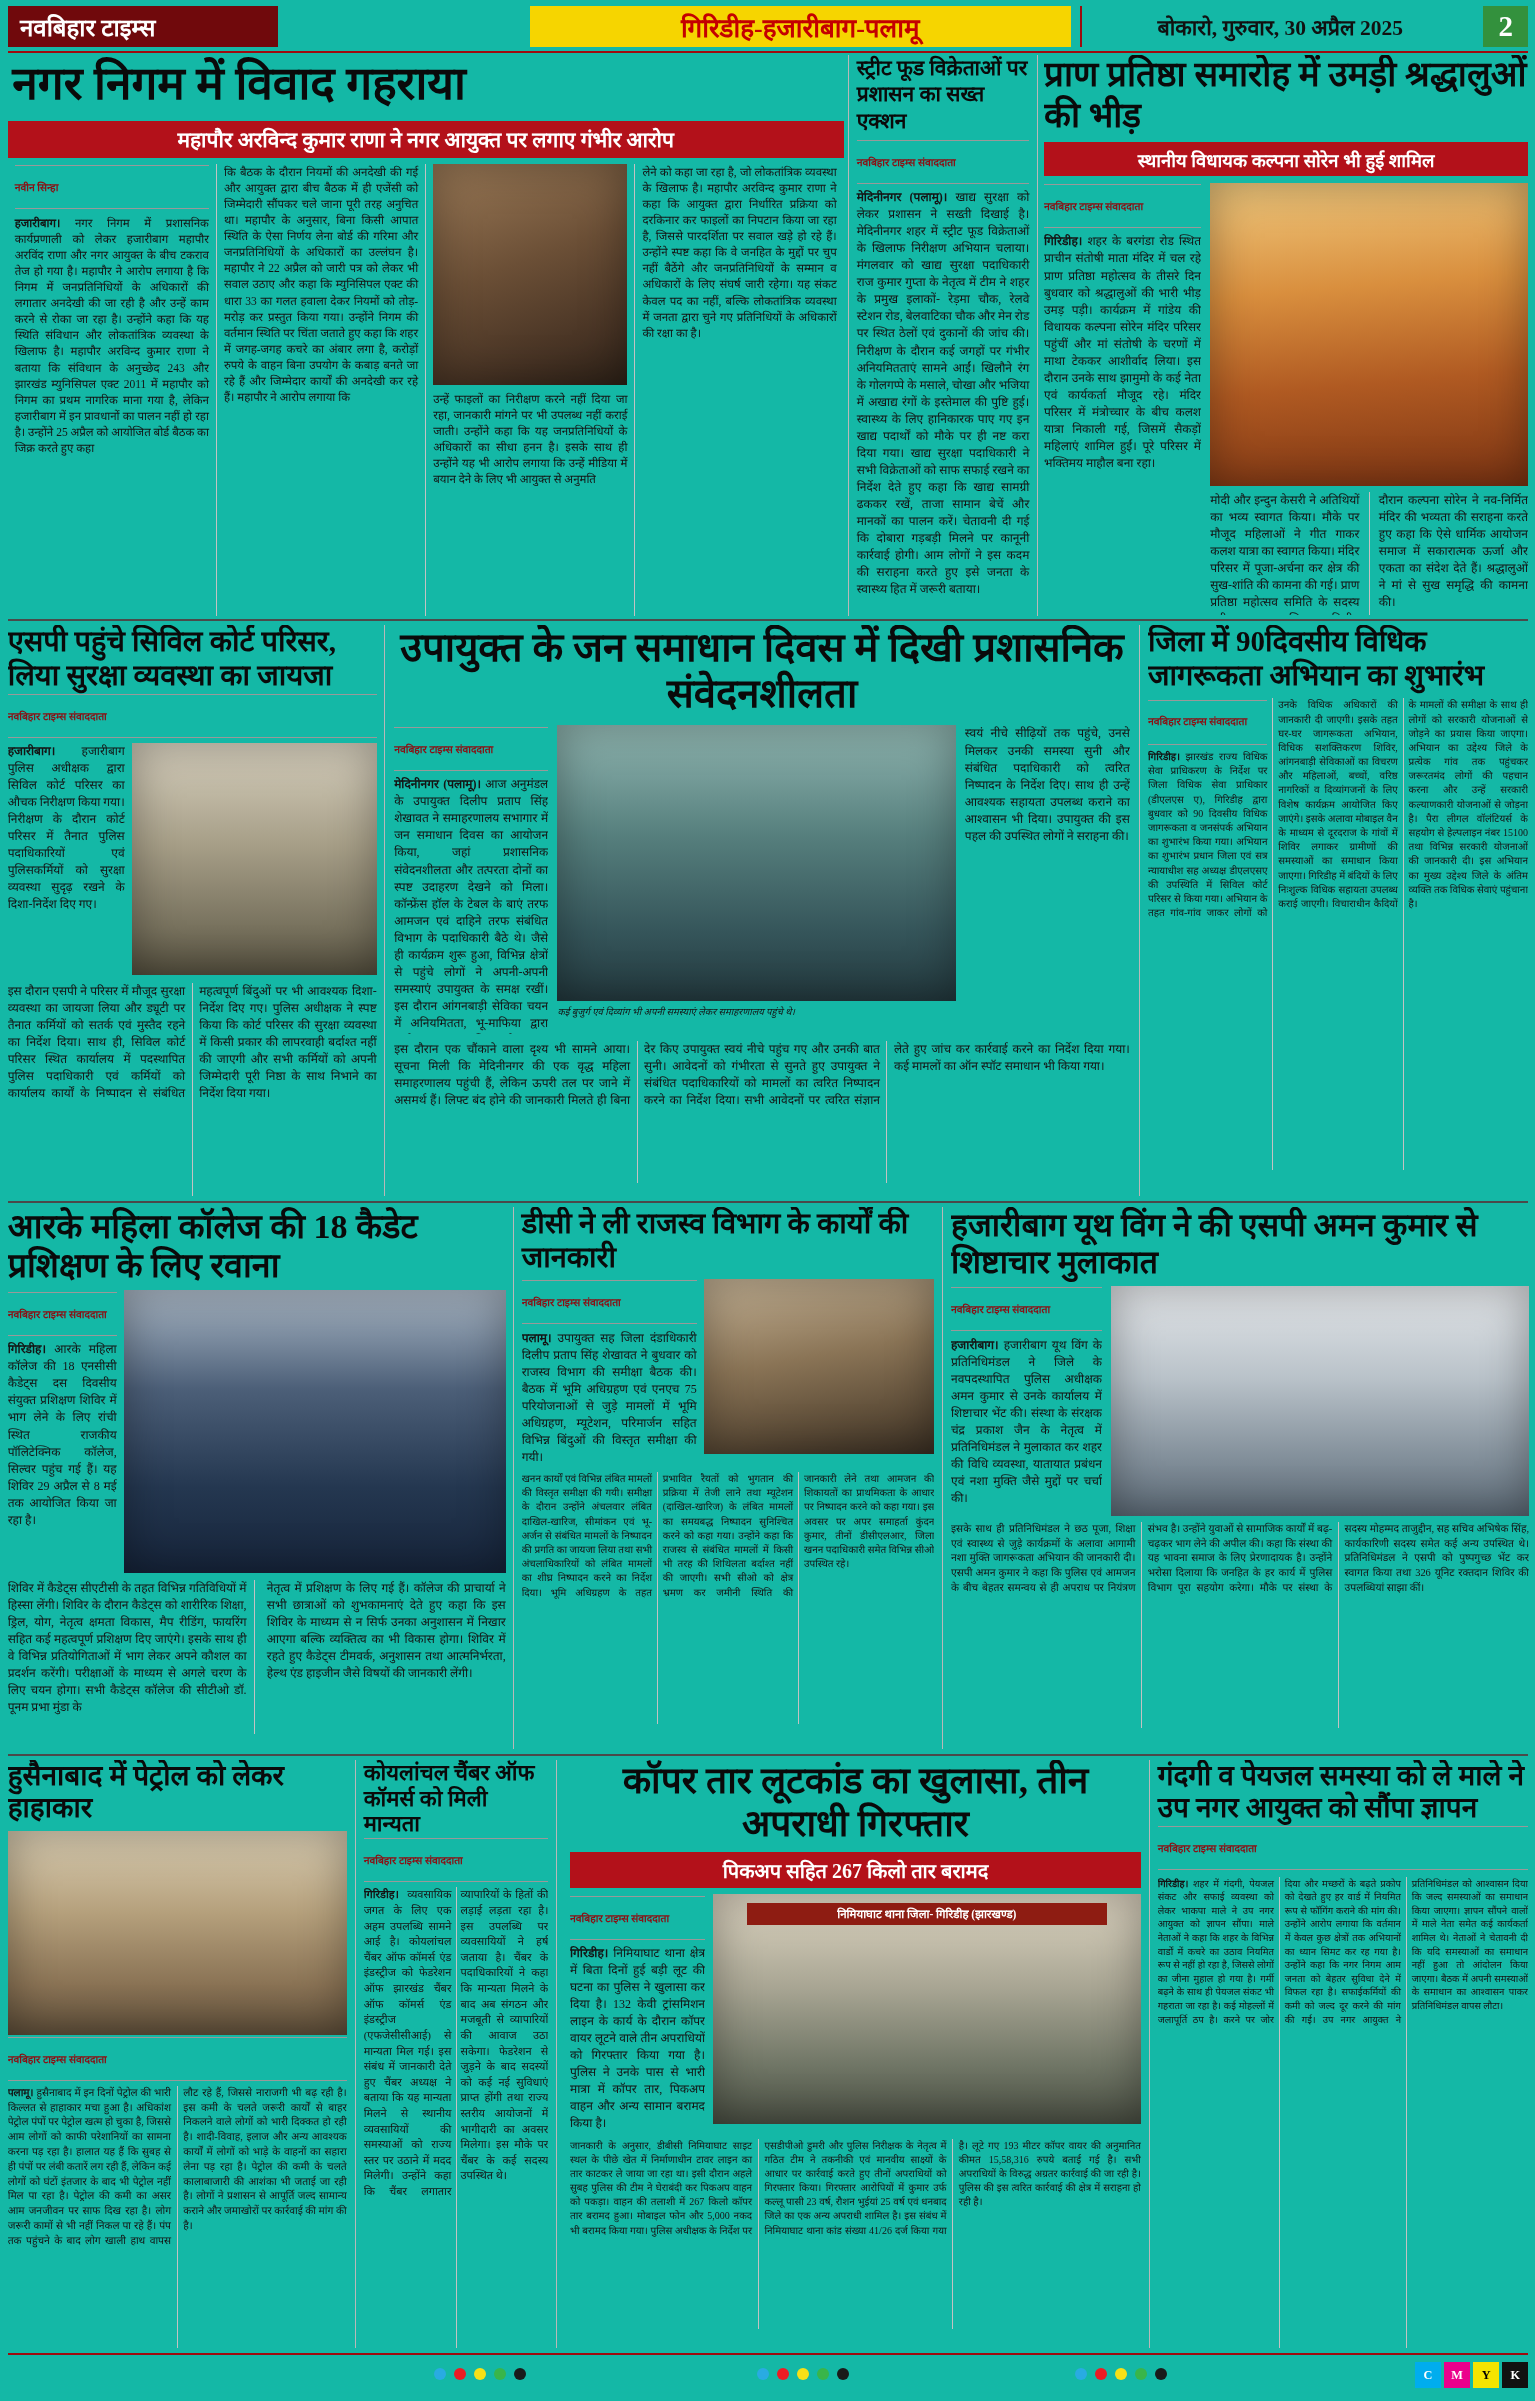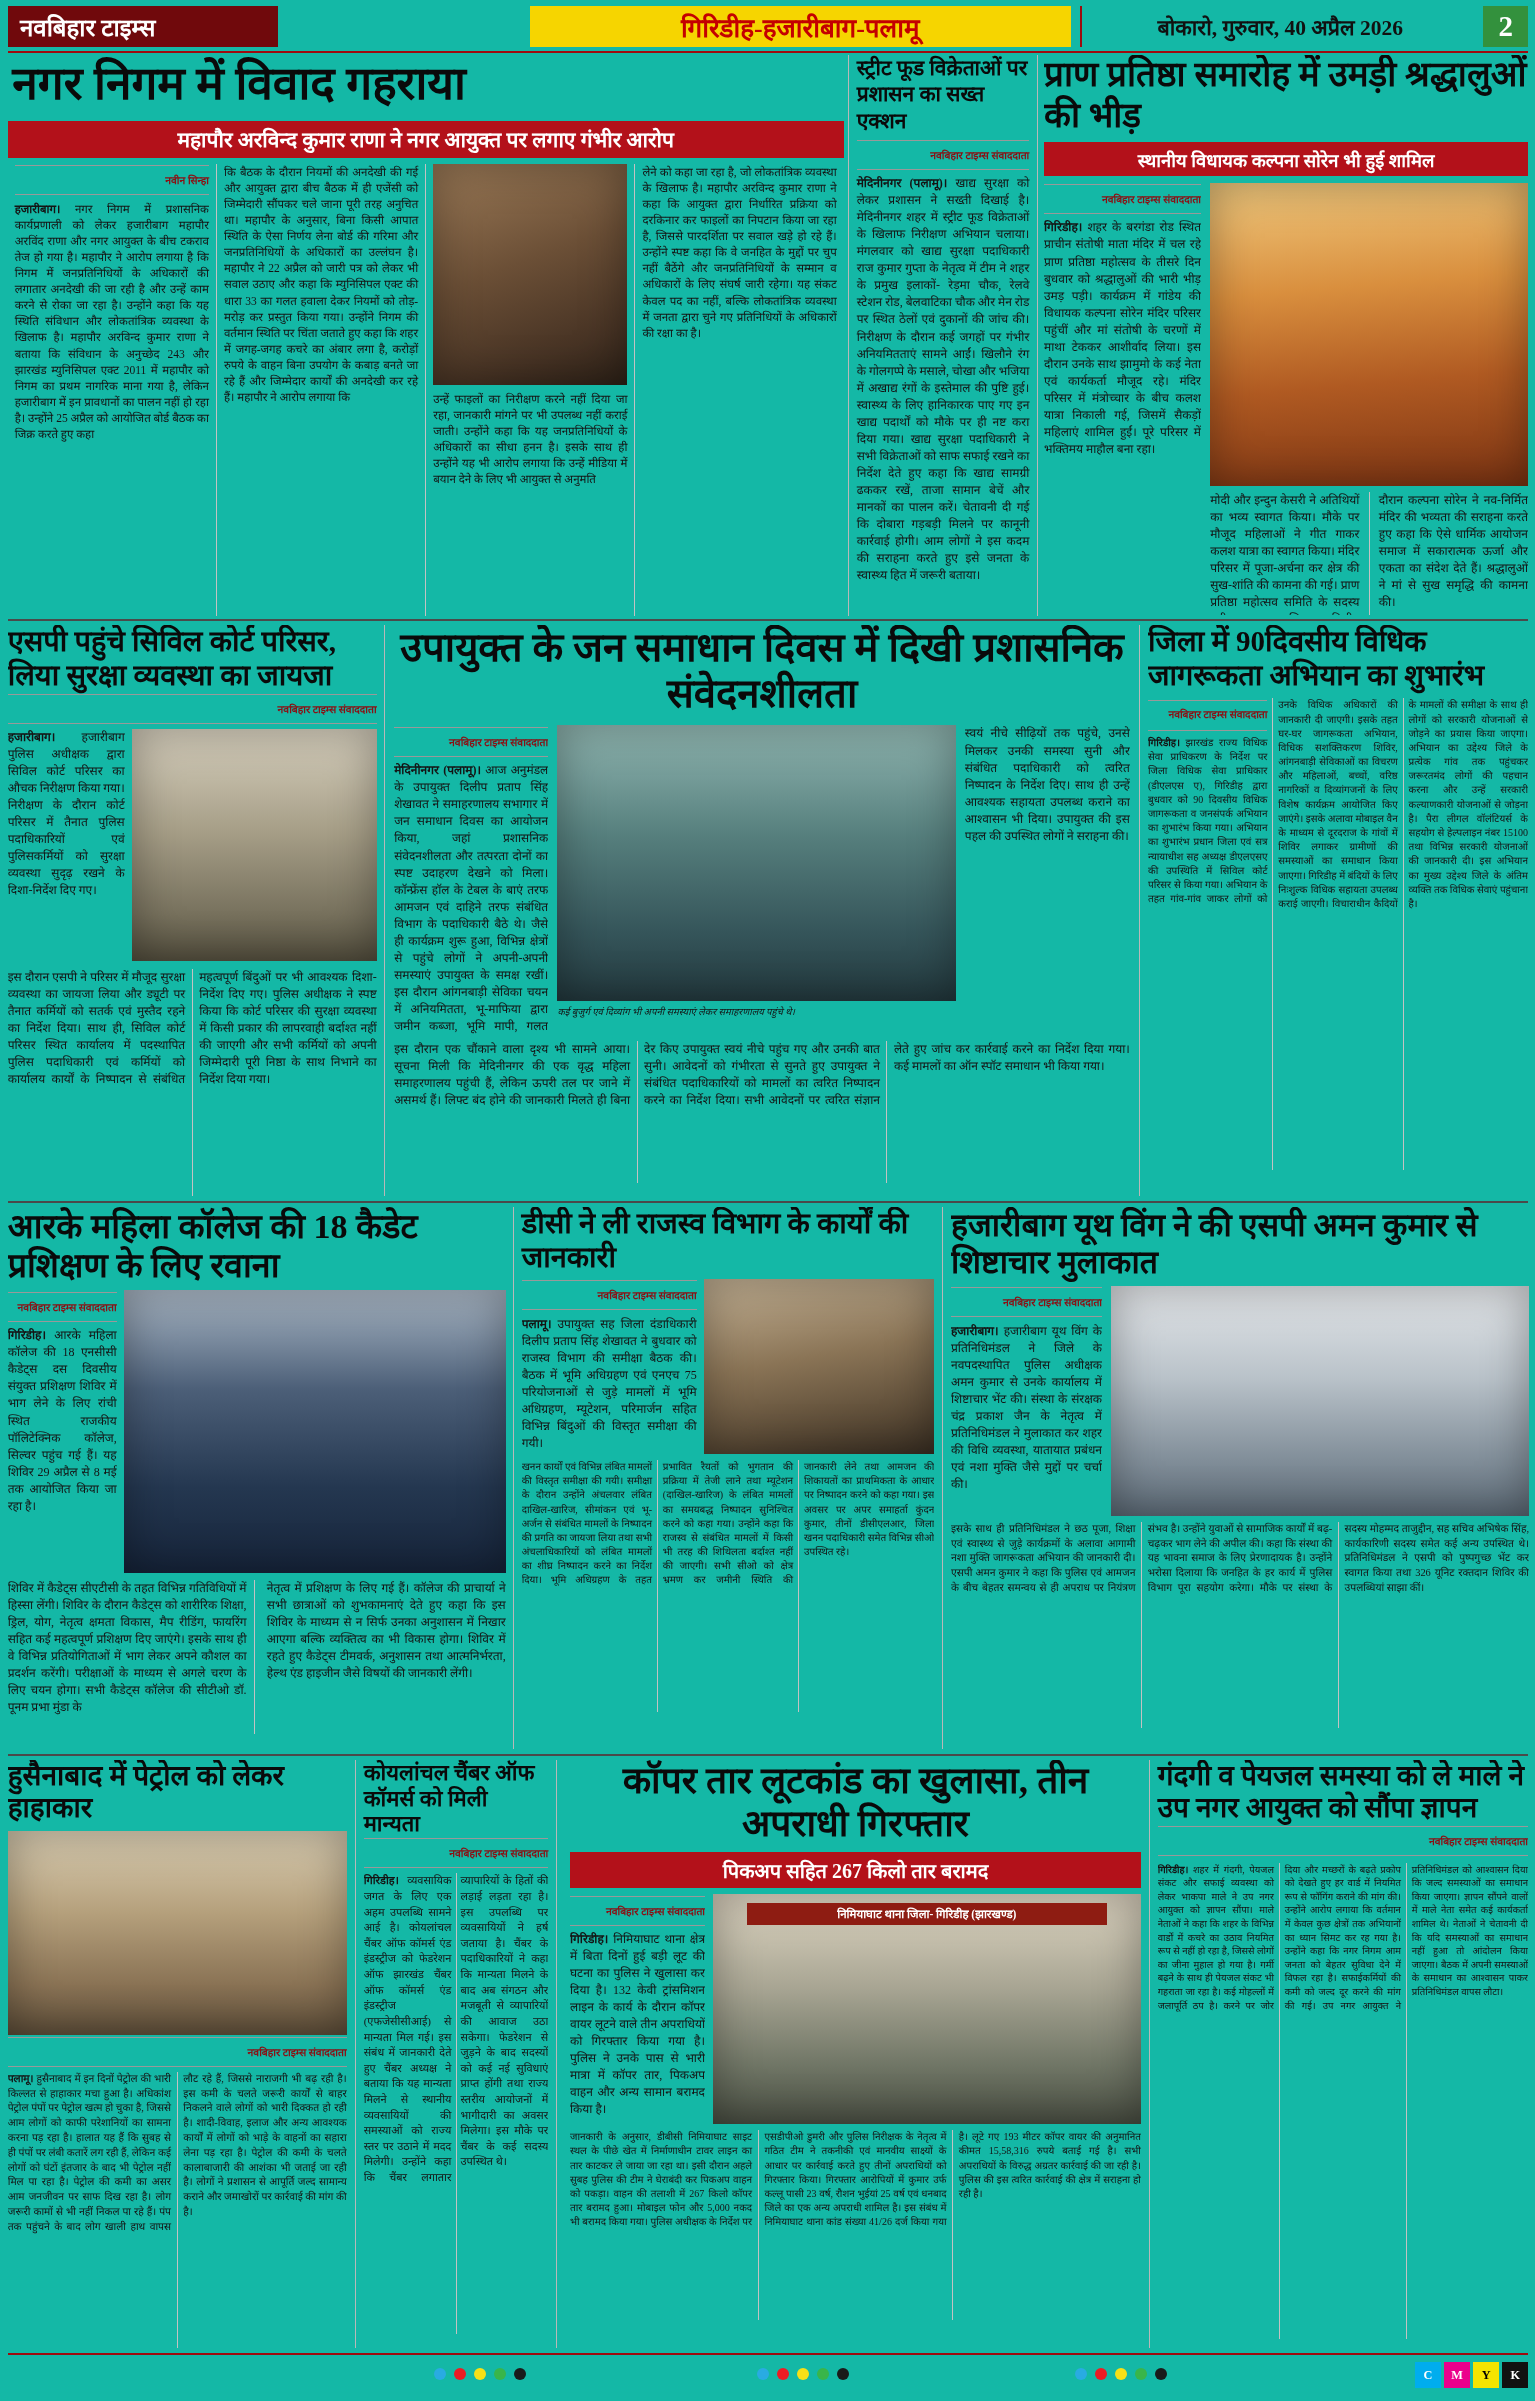--- a/index.html
+++ b/index.html
@@ -21,22 +21,22 @@
   .top-rule,.bottom-rule{position:absolute;left:7.7px;right:7.7px;height:2.3px;}
   .top-rule{top:51px;}
   .bottom-rule{top:2353px;}
   .hdiv{position:absolute;left:7.7px;right:7.7px;height:1.5px;background:#4a4a4a;}
   .hd1{top:619px;} .hd2{top:1201px;} .hd3{top:1754px;}
 
   
   .sec{position:absolute;overflow:hidden;}
   .hl{font-weight:bold;color:#0a0a0a;line-height:1.16;}
   .redbar{color:#fff;font-weight:bold;text-align:center;padding:4.6px 6.1px;margin:6.1px 0;}
-  .byline{display:block;font-weight:bold;color:#8a1014;font-size:10.4px;text-align:right;
-          border-top:0.8px solid #999;border-bottom:0.8px solid #999;padding:7px 0;margin:1.5px 0 5.4px;}
+  .byline{display:block;font-weight:bold;color:#8a1014;font-size:10.4px;text-align:left;
+          border-top:0.8px solid #999;border-bottom:0.8px solid #999;padding:14px 0;margin:1.5px 0 5.4px;}
   .body{text-align:justify;font-size:11.5px;line-height:1.4;}
   .sm{font-size:12px;line-height:1.42;}
   .dl{font-weight:bold;}
   .photo{position:relative;box-shadow:inset 0 0 46px rgba(0,0,0,.35);}
 
   
   .a1{left:7.7px;top:55px;width:836px;height:561px;}
   .hl-a1{font-size:46px;padding:1.5px 4.6px 4.6px;}
   .a1 .redbar{font-size:21px;}
   .a1-cols{display:flex;margin-top:3.1px;height:452px;}
@@ -154,21 +154,21 @@
   .cbox.y{color:#000;}
 </style>
 </head>
 <body>
 
 <div class="page">
 
   <header class="masthead">
     <div class="mh-name" style="background-color: rgb(112, 9, 12);">नवबिहार टाइम्स</div>
     <div class="mh-edition" style="background-color: rgb(246, 213, 0); color: rgb(196, 0, 0);">गिरिडीह-हजारीबाग-पलामू</div>
-    <div class="mh-date">बोकारो, गुरुवार, 40 अप्रैल 2026</div>
+    <div class="mh-date">बोकारो, गुरुवार, 30 अप्रैल 2025</div>
     <div class="mh-page" style="background-color: rgb(51, 145, 61);">2</div>
   </header>
   <div class="top-rule" style="background-color: rgb(158, 11, 15);"></div>
 
   <section class="sec a1">
     <h1 class="hl hl-a1">नगर निगम में विवाद गहराया</h1>
     <div class="redbar" style="background-color: rgb(179, 17, 26);">महापौर अरविन्द कुमार राणा ने नगर आयुक्त पर लगाए गंभीर आरोप</div>
     <div class="a1-cols">
       <div class="col">
         <span class="byline">नवीन सिन्हा</span>

